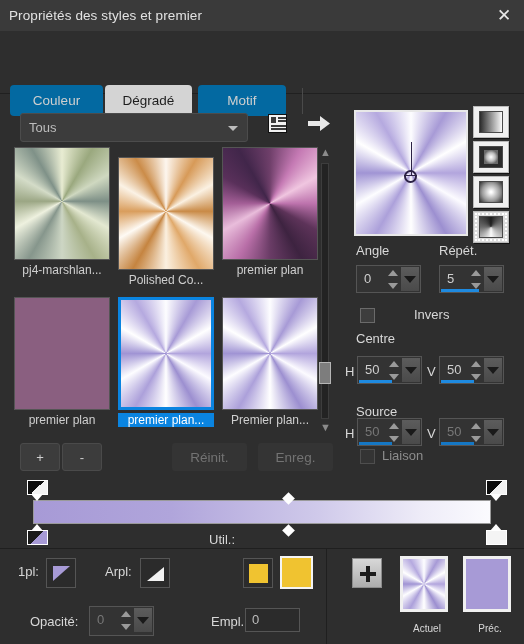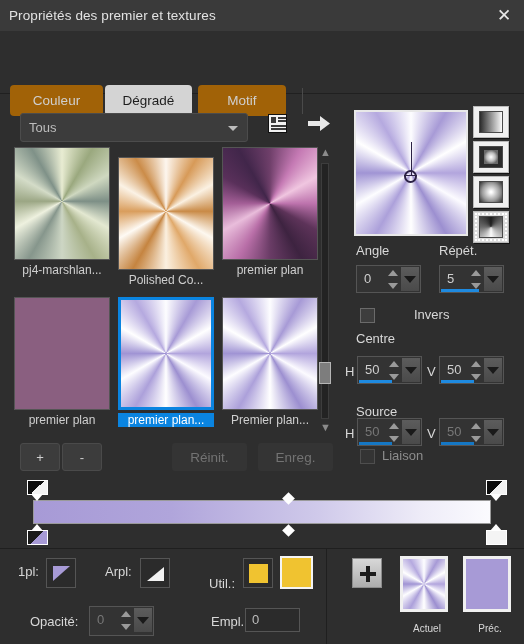--- a/index.html
+++ b/index.html
@@ -30,21 +30,21 @@
 
   
   .tabstrip {
     position: absolute; left: 0; top: 31px; width: 524px; height: 63px;
     background: #2e2e2e;
     border-bottom: 1px solid #202020;
   }
   .tab {
     position: absolute; top: 54px; height: 31px;
     border-radius: 4px;
-    background: #a16207;
+    background: #0369a1;
     color: #cfcfcf;
     font-size: 13.5px;
     display: flex; align-items: center; justify-content: center;
     cursor: pointer;
   }
   .tab.active { background: #d4d4d4; color: #1d1d1d; }
   .tab-sep {
     position: absolute; top: 57px; left: 302px; width: 1px; height: 26px;
     background: #4a4a4a;
   }
@@ -274,21 +274,21 @@
     background: #2b2b2b; border: 1px solid #555;
   }
   .emplbox span { position: absolute; left: 6px; top: 3px; font-size: 13px; color: #bdbdbd; }
 </style>
 </head>
 <body>
 
 <div id="app">
 
   <div class="titlebar">
-    <div class="ttl">Propriétés des premier et textures</div>
+    <div class="ttl">Propriétés des styles et premier</div>
     <div class="close">✕</div>
   </div>
 
   <div class="tabstrip">
     <div class="tab" style="left:10px;width:93px;">Couleur</div>
     <div class="tab active" style="left:105px;width:87px;">Dégradé</div>
     <div class="tab" style="left:198px;width:88px;">Motif</div>
     <div class="tab-sep"></div>
   </div>
 
@@ -474,21 +474,21 @@
   <div class="lbl" style="left:18px;top:564px;">1pl:</div>
   <div class="swatch" style="left:46px;top:558px;width:30px;height:30px;background:#2b2b2b;border:1px solid #555;">
     <span style="position:absolute;left:6px;top:7px;width:0;height:0;border-left:17px solid #a79ad6;border-bottom:15px solid transparent;"></span>
   </div>
 
   <div class="lbl" style="left:105px;top:564px;">Arpl:</div>
   <div class="swatch" style="left:140px;top:558px;width:30px;height:30px;background:#2b2b2b;border:1px solid #555;">
     <span style="position:absolute;left:6px;top:8px;width:0;height:0;border-left:17px solid transparent;border-bottom:14px solid #f2f2f2;"></span>
   </div>
 
-  <div class="lbl" style="left:209px;top:576px;">Util.:</div>
+  <div class="lbl" style="left:209px;top:532px;">Util.:</div>
   <div class="swatch" style="left:243px;top:558px;width:30px;height:30px;background:#2b2b2b;border:1px solid #555;">
     <span style="position:absolute;left:5px;top:5px;width:19px;height:19px;background:#f0c330;"></span>
   </div>
   <div class="swatch" style="left:280px;top:556px;width:33px;height:33px;background:#f0c330;border:2px solid #f4f4f4;"></div>
 
   <div class="lbl" style="left:30px;top:614px;">Opacité:</div>
   <div class="spin dim" style="left:89px;top:606px;width:65px;height:30px;">
     <span class="txt">0</span>
     <span class="ups">
         <b></b>

